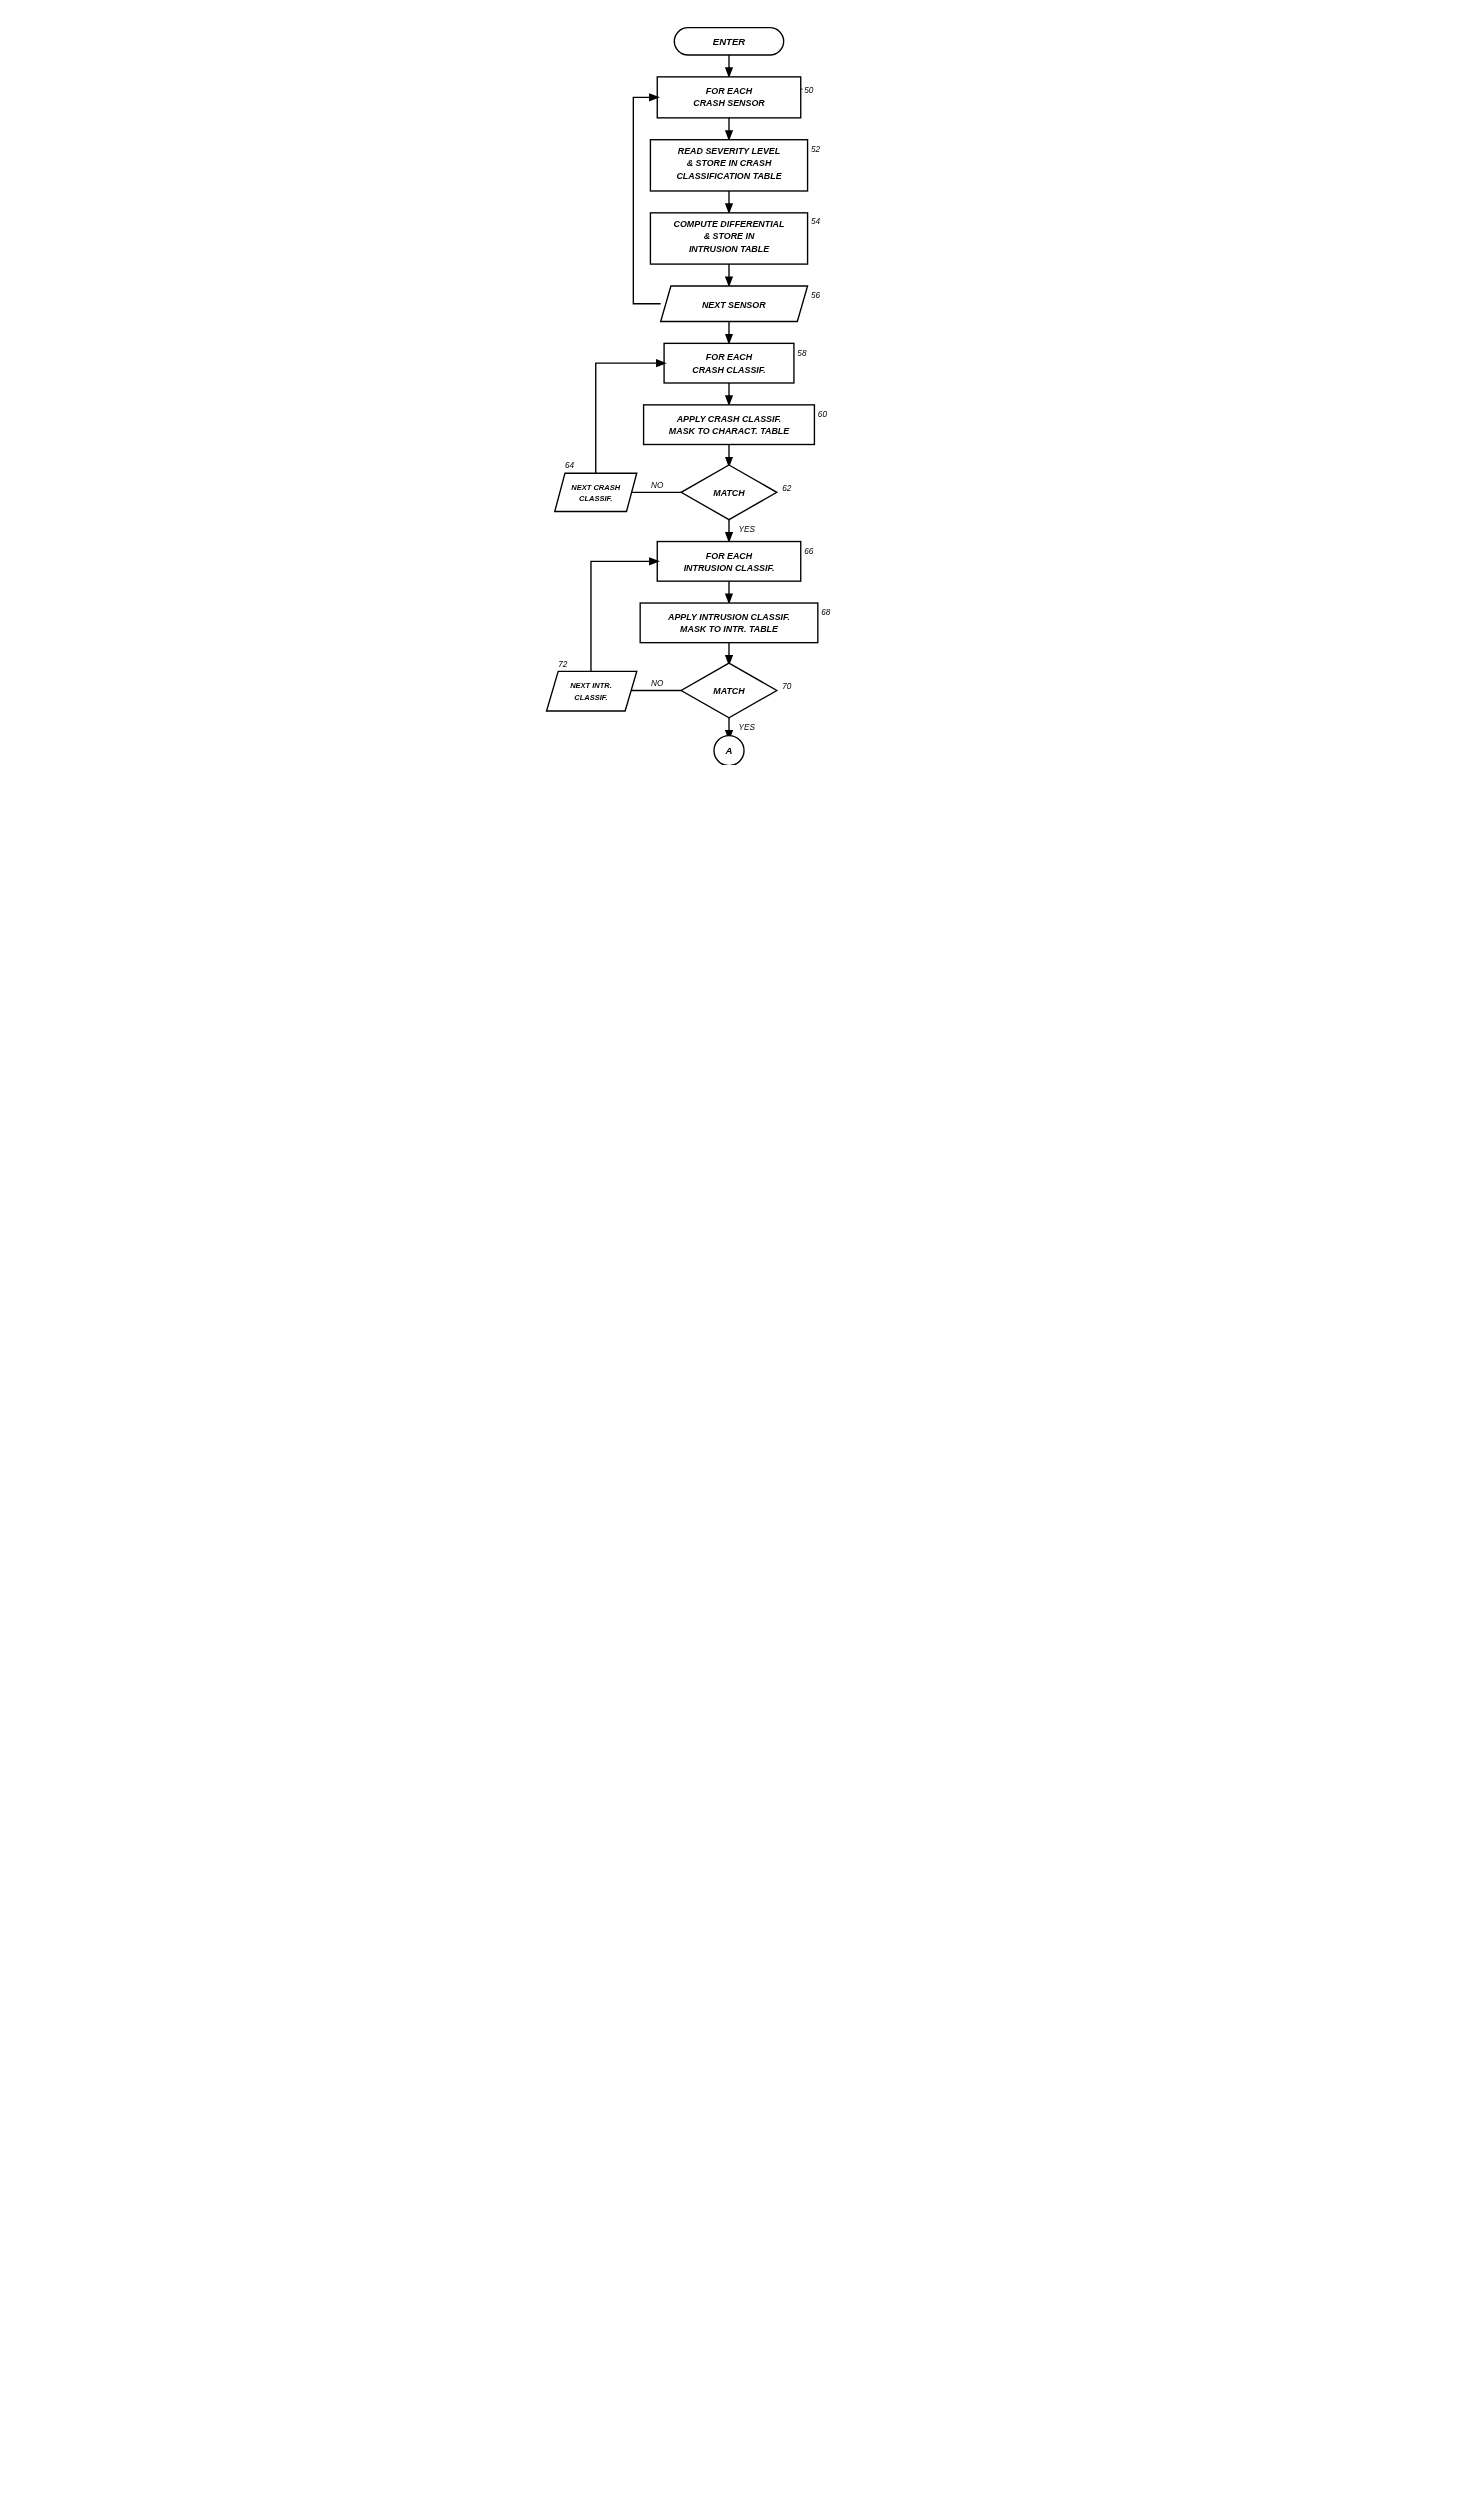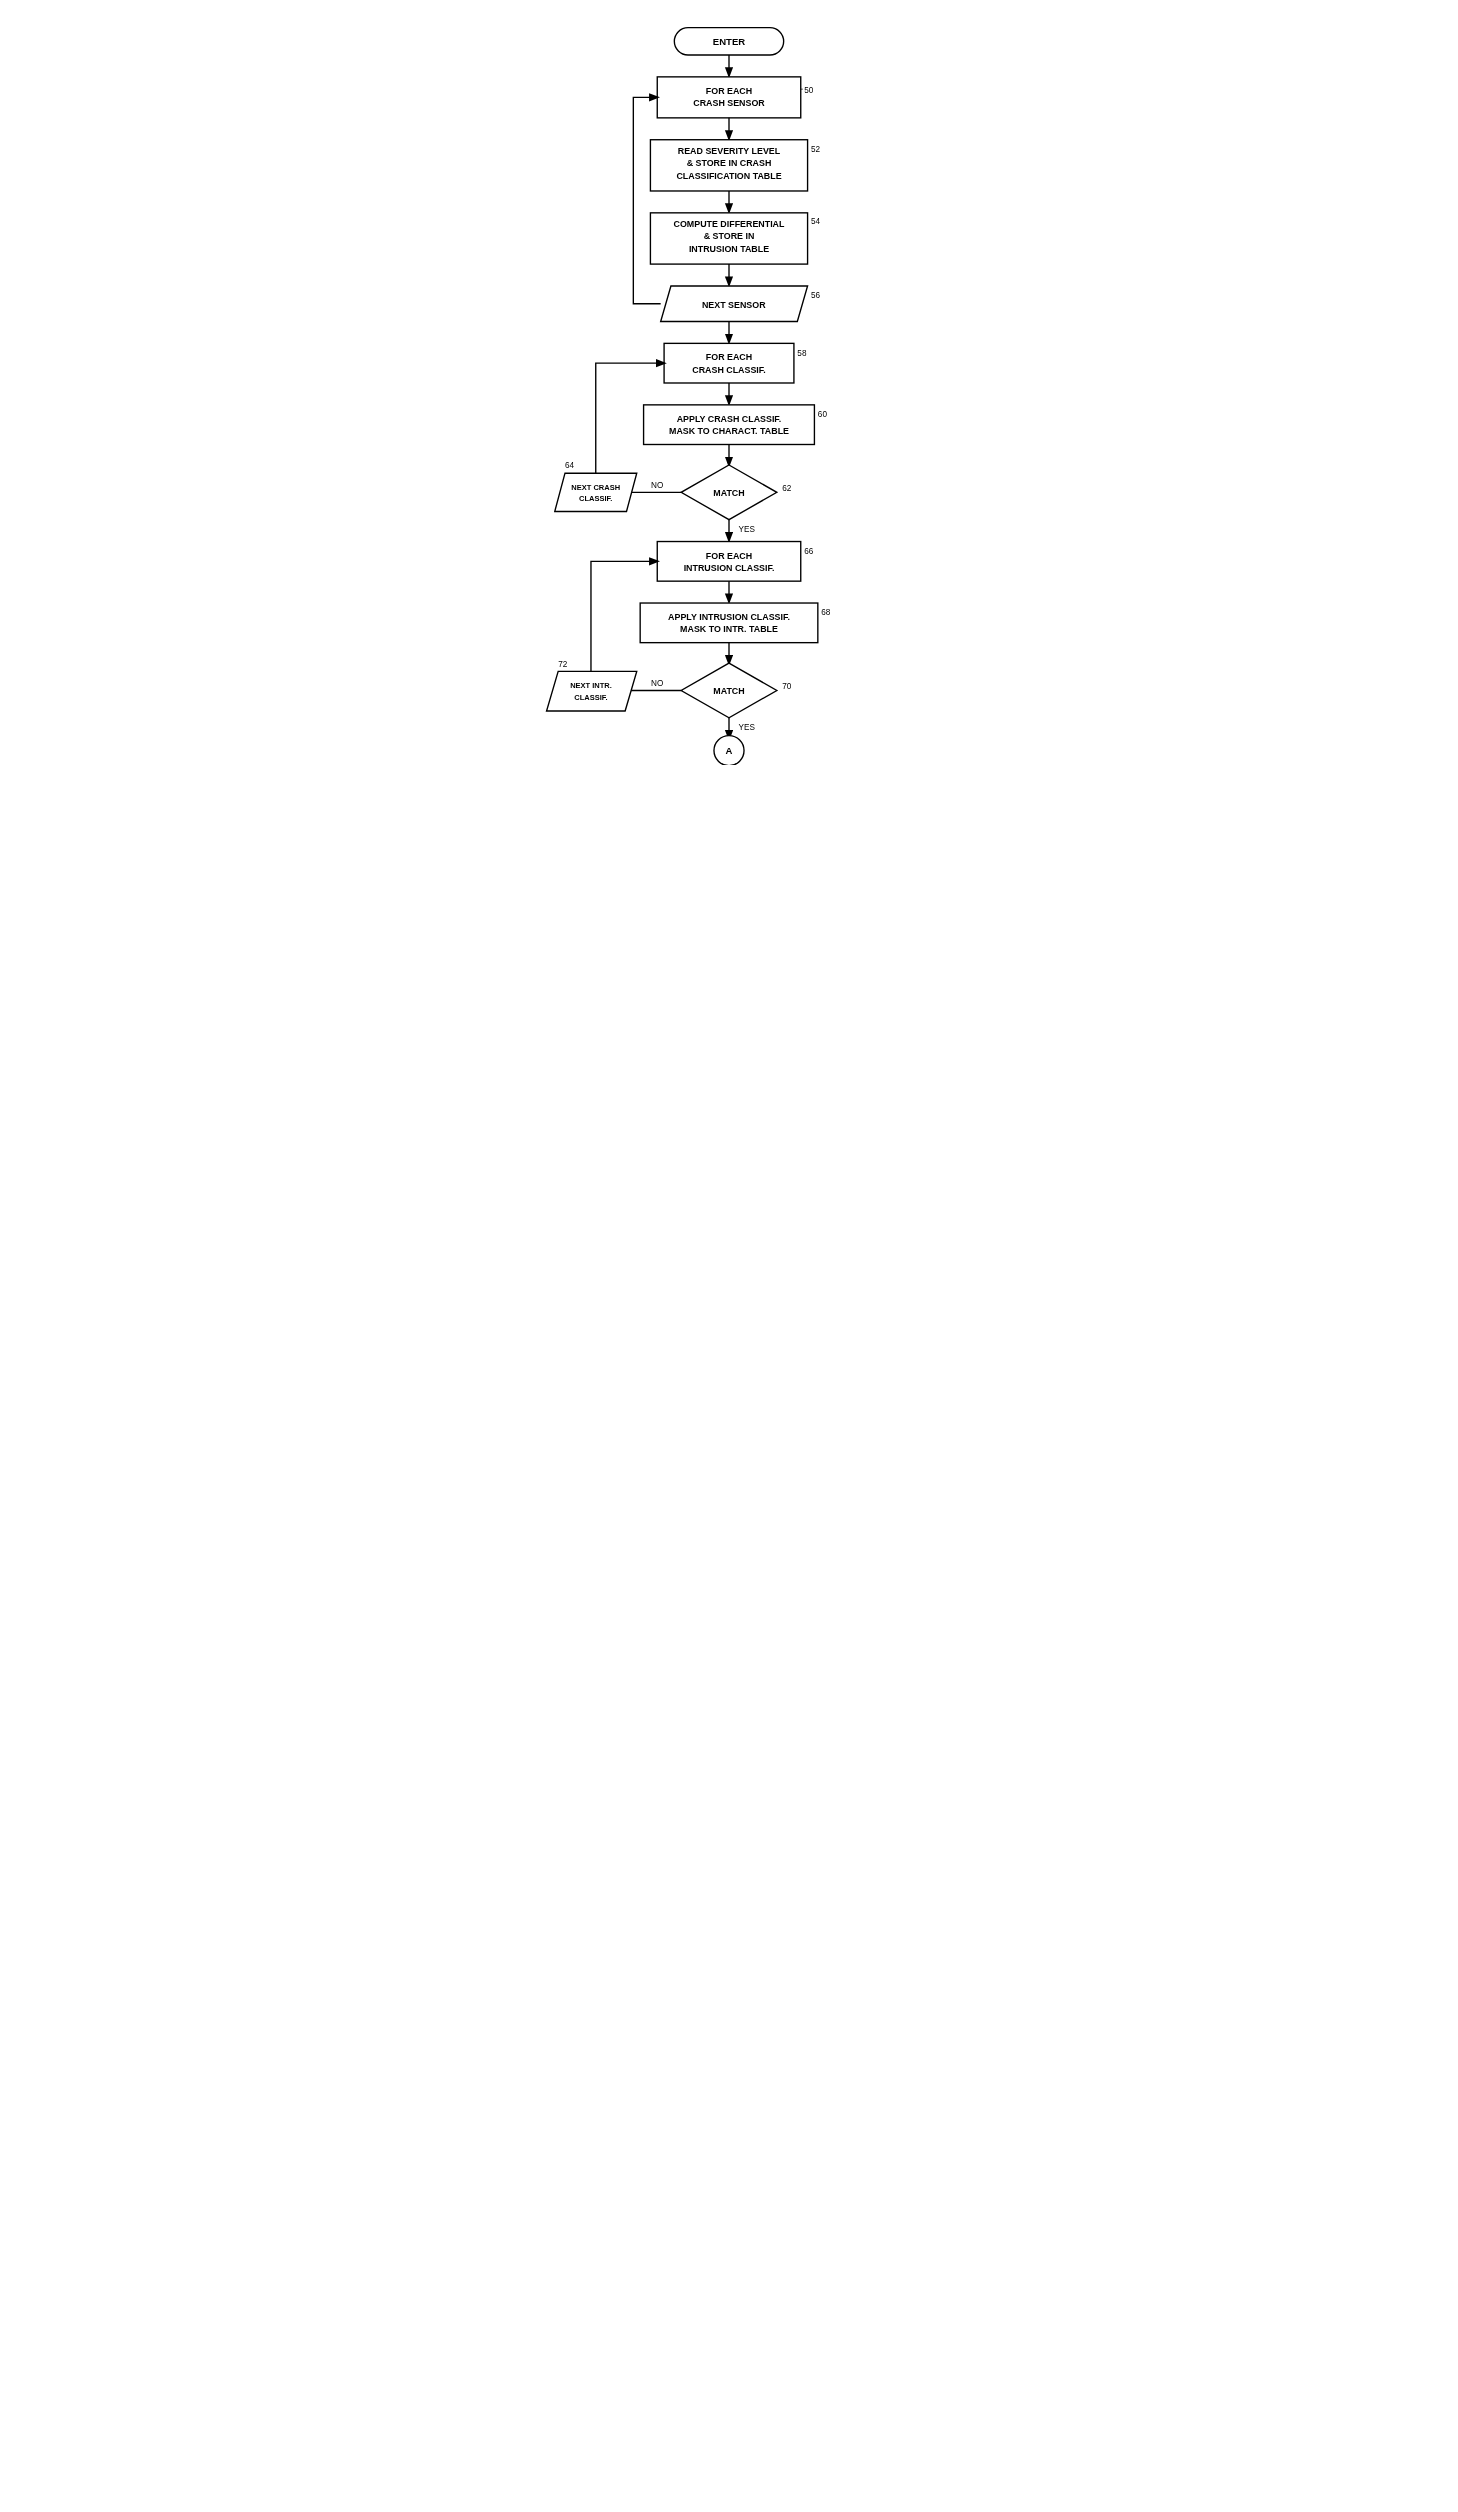--- a/index.html
+++ b/index.html
@@ -9,20 +9,21 @@
       display: flex;
       justify-content: center;
       align-items: flex-start;
       min-height: 100vh;
       padding: 13.7px;
     }
     .diagram-container {
       position: relative;
       width: 410px;
       min-height: 718px;
+      font-style: italic;
     }
     svg.flowchart {
       width: 100%;
       height: auto;
     }
   </style>
 </head>
 <body>
 
 <div class="diagram-container">

